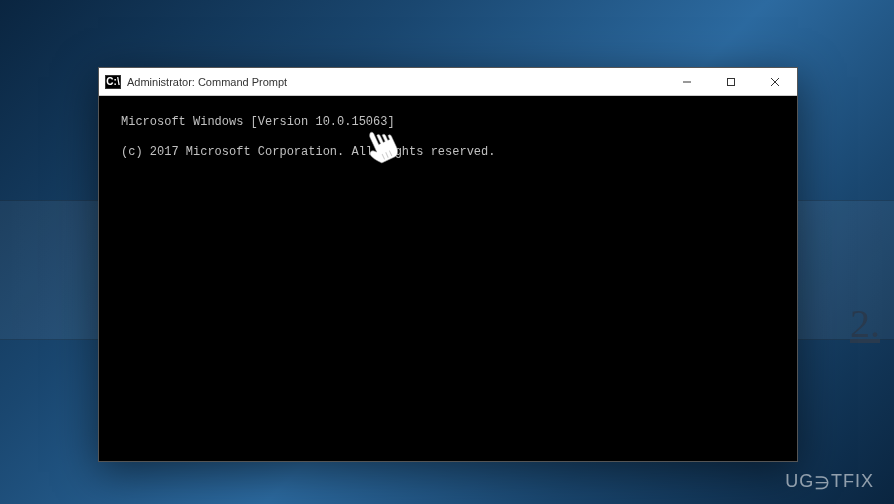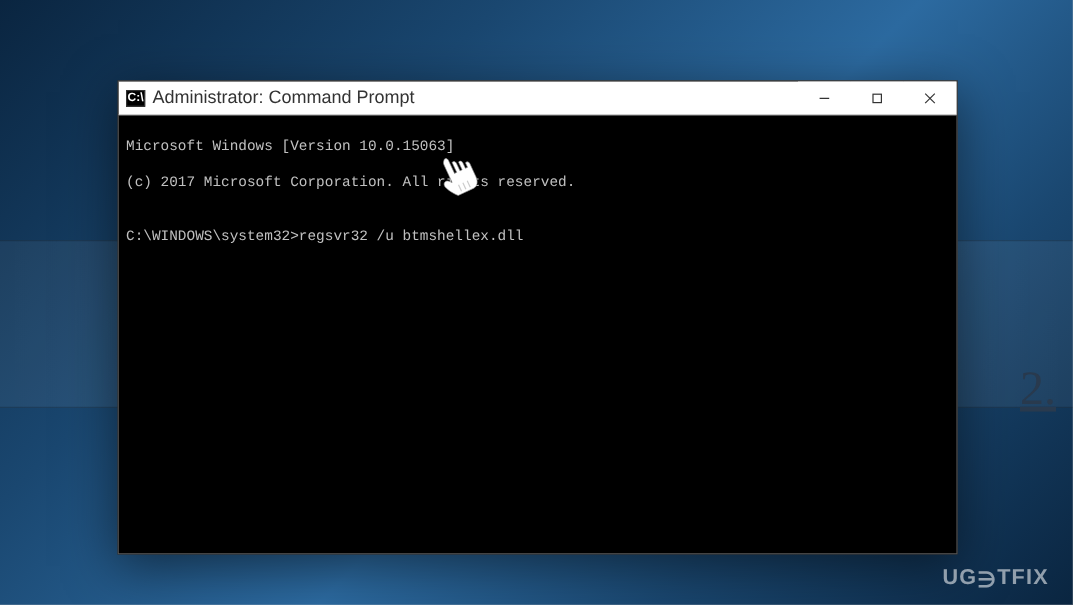--- a/index.html
+++ b/index.html
@@ -45,21 +45,21 @@
     display: flex;
     align-items: center;
     justify-content: center;
     font-size: 10px;
     font-weight: bold;
     border: 1px solid #333;
     background: #000;
     color: #fff;
   }
   .title-text {
-    font-size: 15px;
+    font-size: 11px;
     color: #333;
     flex: 1;
   }
   .win-controls {
     display: flex;
     height: 100%;
   }
   .win-btn {
     width: 44px;
     height: 100%;
@@ -74,20 +74,21 @@
   .terminal {
     padding: 4px 6px;
     font-family: Consolas, 'Courier New', monospace;
     font-size: 12px;
     line-height: 15px;
     color: #c0c0c0;
     white-space: pre;
     position: relative;
     height: calc(100% - 28px);
     overflow: hidden;
+    margin-left: 16px;
   }
   .term-line { display: block; }
   .cursor-blk {
     display: inline-block;
     width: 7px;
     height: 2px;
     background: #c0c0c0;
     vertical-align: -1px;
     margin-left: 1px;
   }
@@ -99,21 +100,21 @@
     height: 48px;
     pointer-events: none;
   }
   .watermark {
     position: absolute;
     right: 20px;
     bottom: 12px;
     font-size: 18px;
     letter-spacing: 1px;
     color: rgba(255,255,255,0.55);
-    font-weight: 700;
+    font-weight: 400;
     font-family: Arial, sans-serif;
   }
   .watermark .e-icon {
     display: inline-block;
     transform: translateY(2px);
   }
   .side-marker {
     position: absolute;
     right: 14px;
     top: 300px;
@@ -150,21 +151,20 @@
             <line x1="1" y1="1" x2="9" y2="9" stroke="currentColor" stroke-width="1"></line>
             <line x1="9" y1="1" x2="1" y2="9" stroke="currentColor" stroke-width="1"></line>
           </svg>
       </div>
     </div>
   </div>
   <div class="terminal">
 <span class="term-line">Microsoft Windows [Version 10.0.15063]</span>
 <span class="term-line">(c) 2017 Microsoft Corporation. All rights reserved.</span>
 <span class="term-line"></span>
-<span class="term-line">C:\WINDOWS\system32&gt;regsvr32 /u btmshellex.dll</span>
 <span class="term-line"></span>
 <span class="term-line"></span>
   </div>
 </div>
 
 <div class="hand-cursor">
   <svg viewBox="0 0 56 48">
     <g transform="rotate(-25 28 24)">
       <path d="M18 10 L18 26 L16 24 C14 22 11 23 11 26 C11 28 14 34 18 38 L32 38 C36 38 38 34 38 30 L38 18 C38 16 36 15 35 16 L35 20 L33 20 L33 15 C33 13 31 12 30 13 L30 20 L28 20 L28 13 C28 11 26 10 25 11 L25 20 L23 20 L23 8 C23 6 21 5 20 6 C19 7 18 8 18 10 Z" fill="#fff" stroke="#888" stroke-width="0.5"></path>
       <line x1="22" y1="30" x2="22" y2="36" stroke="#ccc" stroke-width="1"></line>

